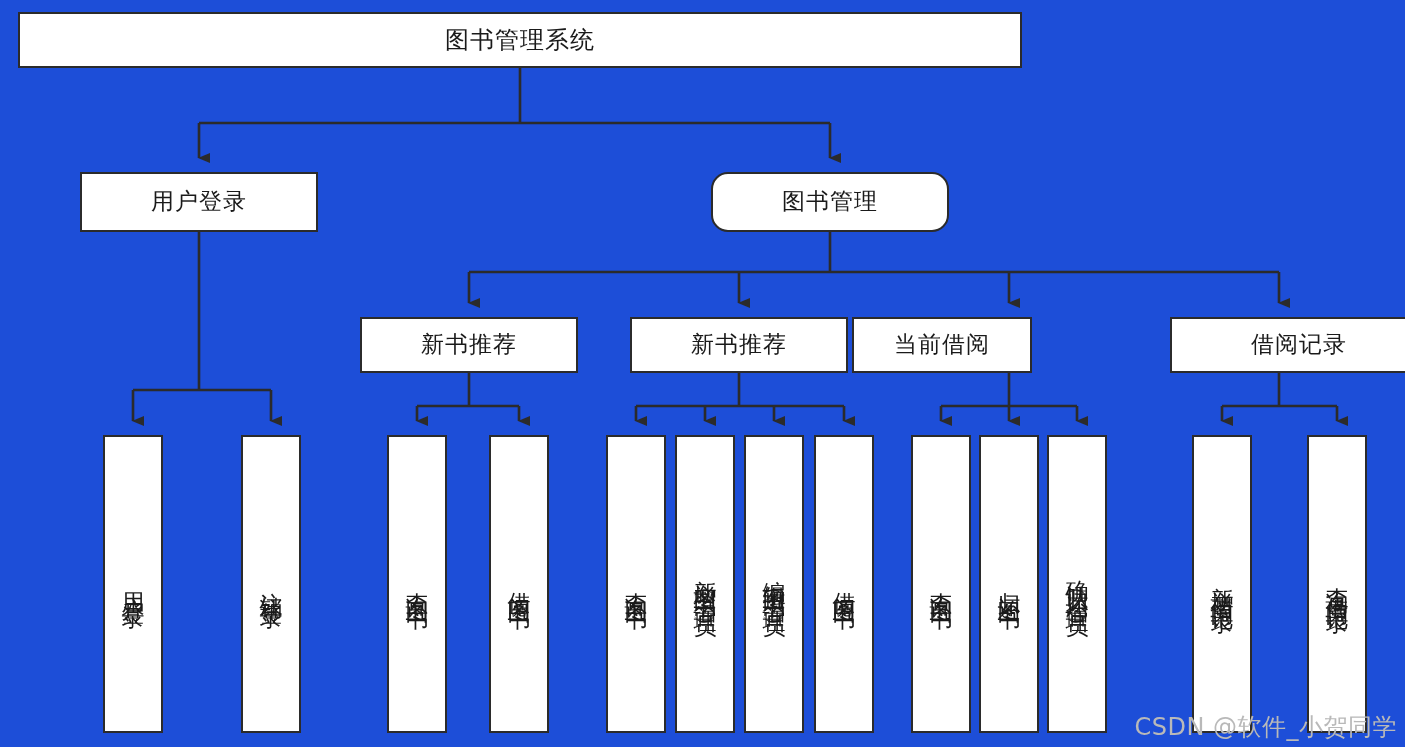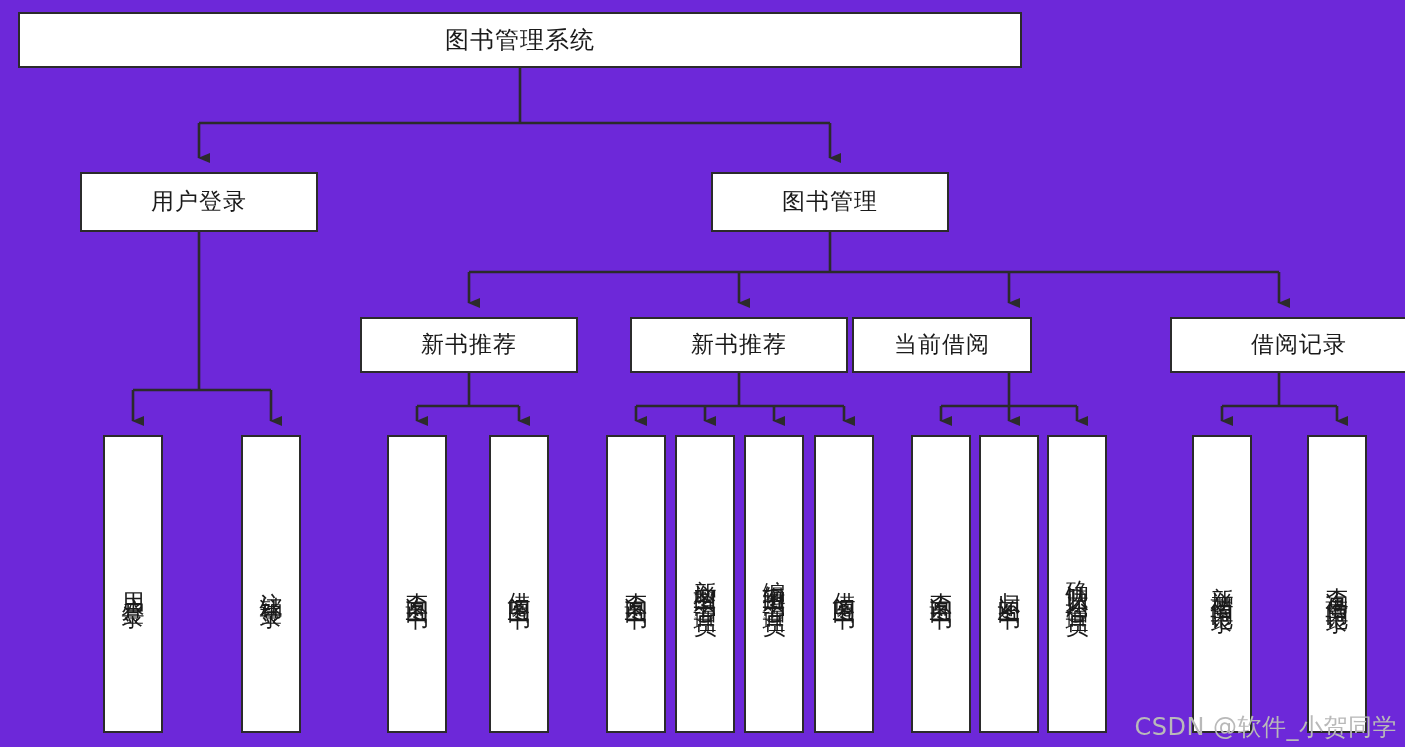--- a/index.html
+++ b/index.html
@@ -9,21 +9,21 @@
     background: #ffffff;
   }
   body {
     font-family: "DejaVu Sans", "Liberation Sans", sans-serif;
     color: #1a1a1a;
   }
   #canvas {
     position: relative;
     width: 1405px;
     height: 747px;
-    background: #6d28d9;
+    background: #1d4ed8;
     overflow: hidden;
   }
   #connectors {
     position: absolute;
     left: 0;
     top: 0;
     width: 1405px;
     height: 747px;
     pointer-events: none;
   }
@@ -129,21 +129,21 @@
     </g>
   </svg>
 
   <div class="node root horiz" style="left:18px; top:12px; width:1004px; height:56px;">
     <span class="node-label">图书管理系统</span>
   </div>
 
   <div class="node horiz" style="left:80px; top:172px; width:238px; height:60px;">
     <span class="node-label">用户登录</span>
   </div>
-  <div class="node horiz" style="left:711px; top:172px; width:238px; height:60px;">
+  <div class="node horiz" style="left:711px; top:172px; width:238px; height:60px;border-radius:17px;">
     <span class="node-label">图书管理</span>
   </div>
 
   <div class="node horiz" style="left:360px; top:317px; width:218px; height:56px;">
     <span class="node-label">新书推荐</span>
   </div>
   <div class="node horiz" style="left:630px; top:317px; width:218px; height:56px;">
     <span class="node-label">新书推荐</span>
   </div>
   <div class="node horiz" style="left:852px; top:317px; width:180px; height:56px;">

